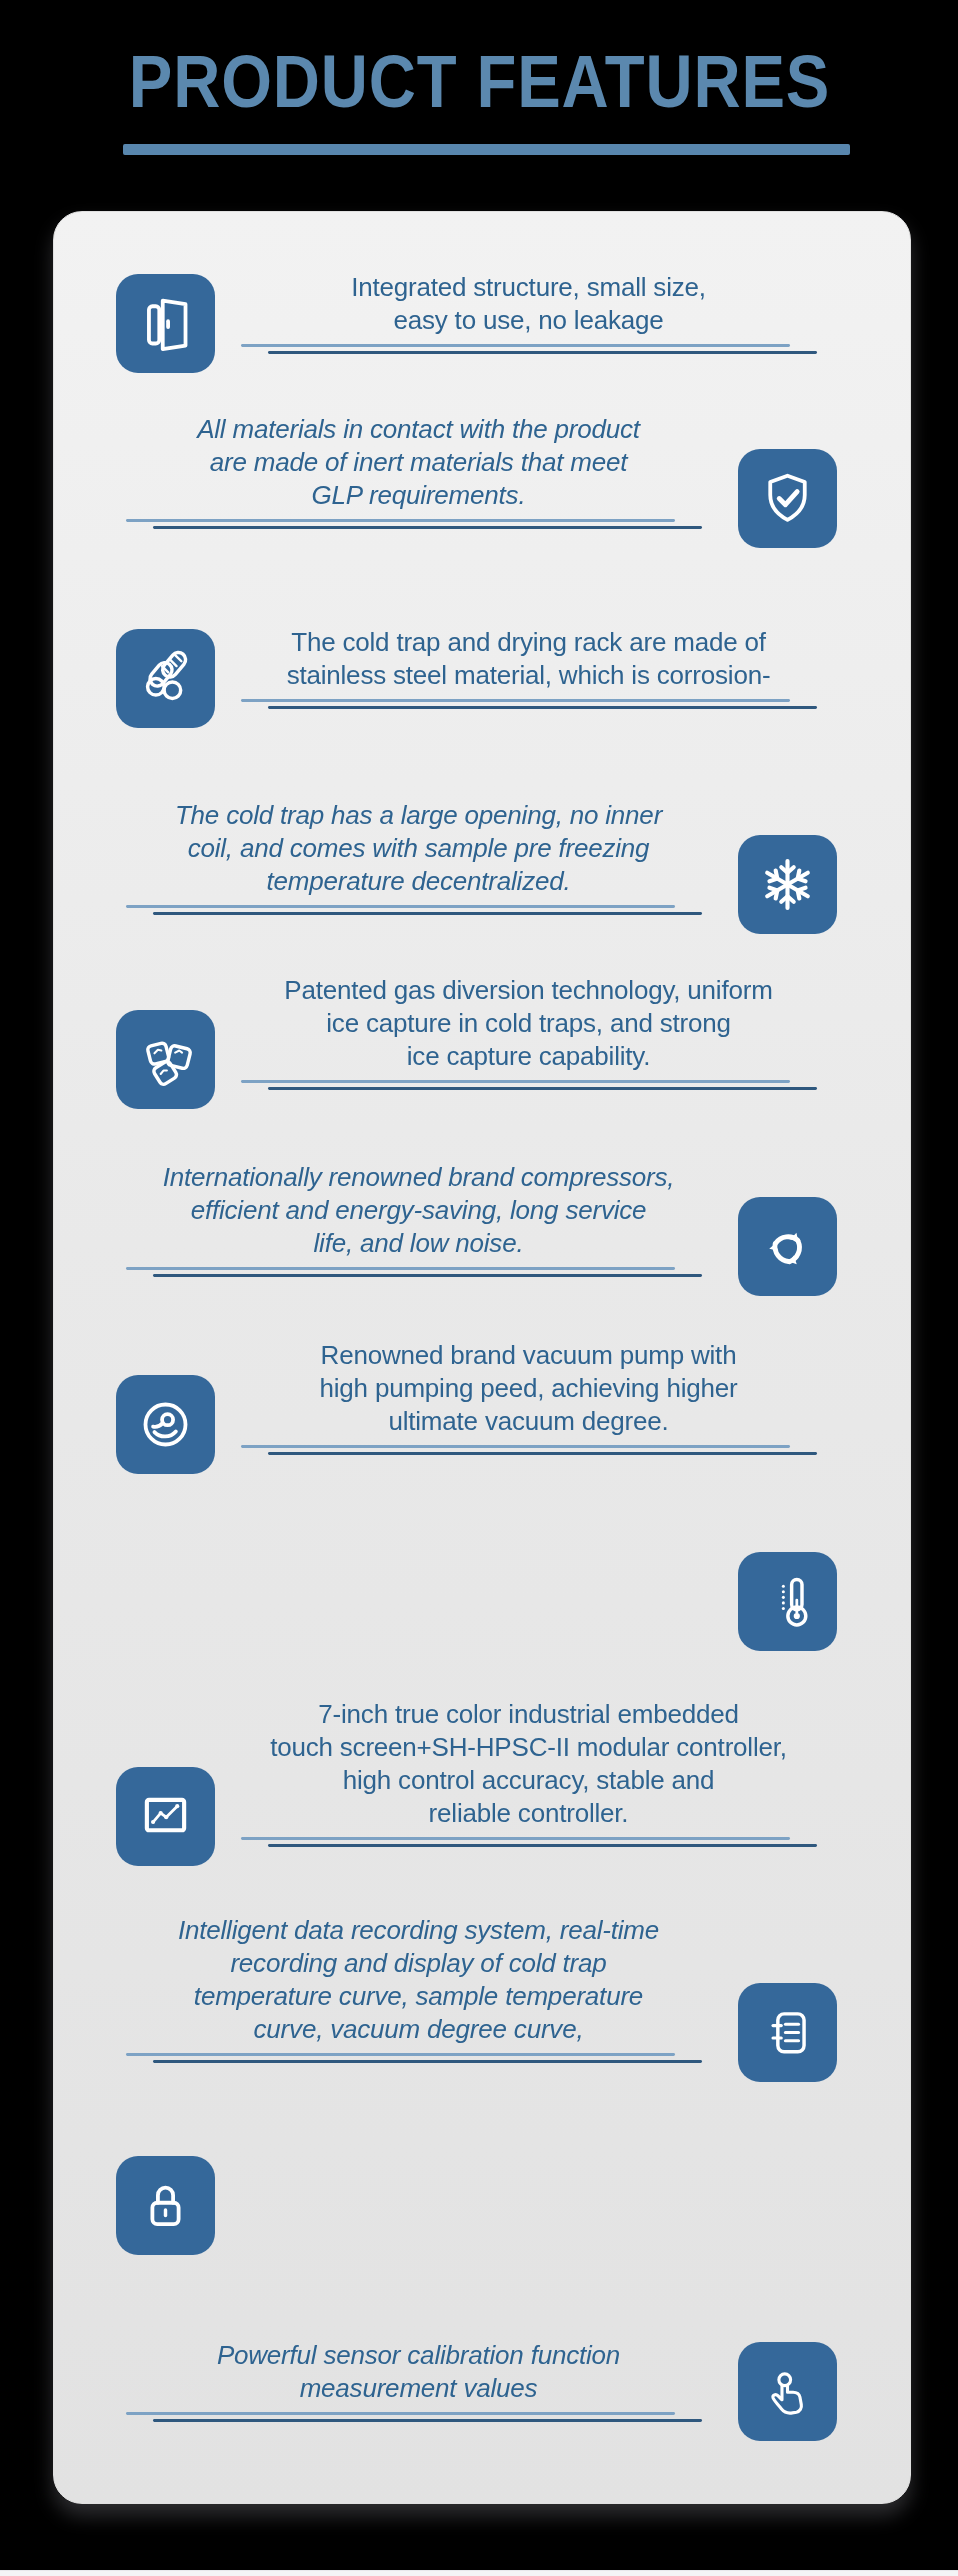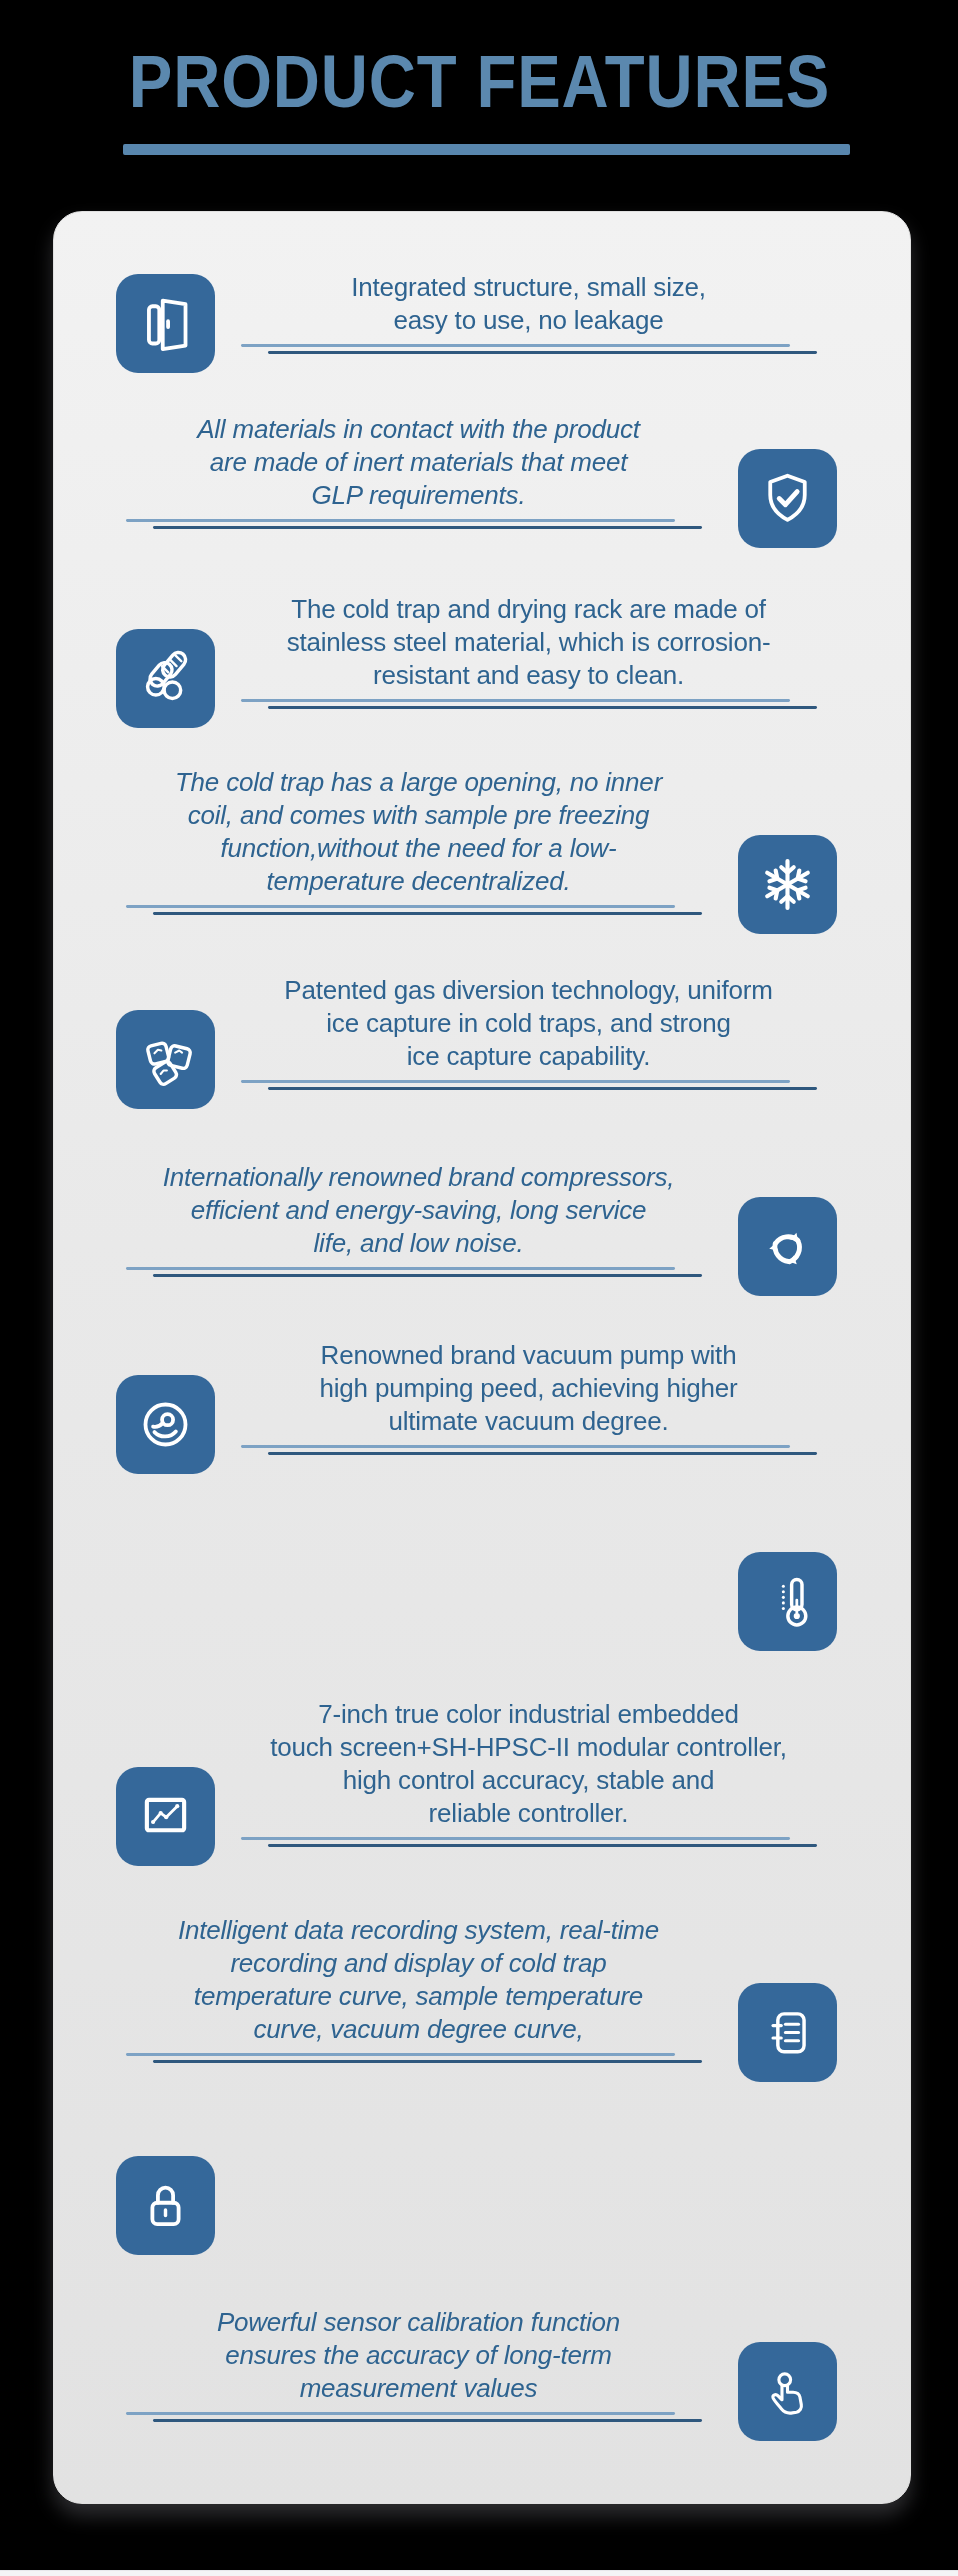--- a/index.html
+++ b/index.html
@@ -98,21 +98,20 @@
     <rect x="33" y="25" width="21" height="38" rx="10.5" transform="rotate(40 43.5 44)"></rect>
     <circle cx="36" cy="62" r="12"></circle>
     <circle cx="60" cy="67" r="12"></circle>
     <path d="M64 16 l9 9 M57 23 l9 9 M45 32 l9 9" stroke-width="3.5"></path>
   </svg>
         </div>
     <div class="text-col">
       <div class="lines">
             <div>The cold trap and drying rack are made of</div>
             <div>stainless steel material, which is corrosion-</div>
-            <div>resistant and easy to clean.</div>
           </div>
       <div class="ul light"></div>
       <div class="ul dark"></div>
     </div>
   </div>
       <div class="row side-right" style="top: 623px;">
     <div class="icon-box">
           <svg viewBox="0 0 100 100" fill="none" stroke="#fff" stroke-width="6" stroke-linecap="round" stroke-linejoin="round">
     <g>
               <path d="M50 16 V84"></path>
@@ -128,21 +127,20 @@
               <path d="M50 16 V84"></path>
               <path d="M41 25 L50 33 L59 25"></path>
               <path d="M41 75 L50 67 L59 75"></path>
             </g>
   </svg>
         </div>
     <div class="text-col">
       <div class="lines">
             <div>The cold trap has a large opening, no inner</div>
             <div>coil, and comes with sample pre freezing</div>
-            <div>function,without the need for a low-</div>
             <div>temperature decentralized.</div>
           </div>
       <div class="ul light"></div>
       <div class="ul dark"></div>
     </div>
   </div>
       <div class="row side-left" style="top: 798px;">
     <div class="icon-box">
           <svg viewBox="0 0 100 100" fill="none" stroke="#fff" stroke-width="5" stroke-linecap="round" stroke-linejoin="round">
     <rect x="26" y="28" width="27" height="27" rx="6" transform="rotate(-14 39.5 41.5)"></rect>
@@ -280,21 +278,20 @@
       <div class="row side-right" style="top: 2130px;">
     <div class="icon-box">
           <svg viewBox="0 0 100 100" fill="none" stroke="#fff" stroke-width="4.5" stroke-linecap="round" stroke-linejoin="round">
     <circle cx="46" cy="33" r="8.5"></circle>
     <path d="M42 41 V62 L36 56 C33 53 28 55 29 59 C30 62 36 69 41 75 C45 80 51 82 57 81 L63 80 C68 79 71 74 70 69 L68 58 C67 53 63 51 58 51 H50 V41"></path>
   </svg>
         </div>
     <div class="text-col">
       <div class="lines">
             <div>Powerful sensor calibration function</div>
-            <div>ensures the accuracy of long-term</div>
             <div>measurement values</div>
           </div>
       <div class="ul light"></div>
       <div class="ul dark"></div>
     </div>
   </div>
     </div>
   <div class="bottom-strip"></div>
 </div>
 

